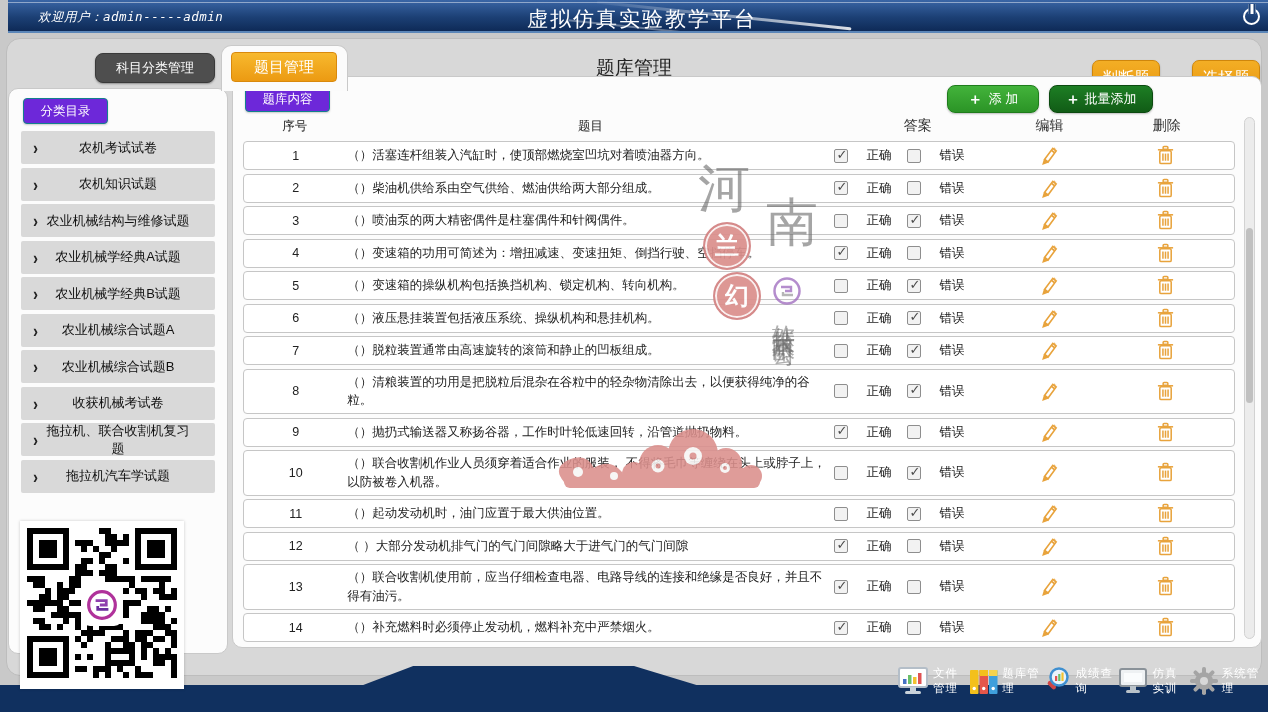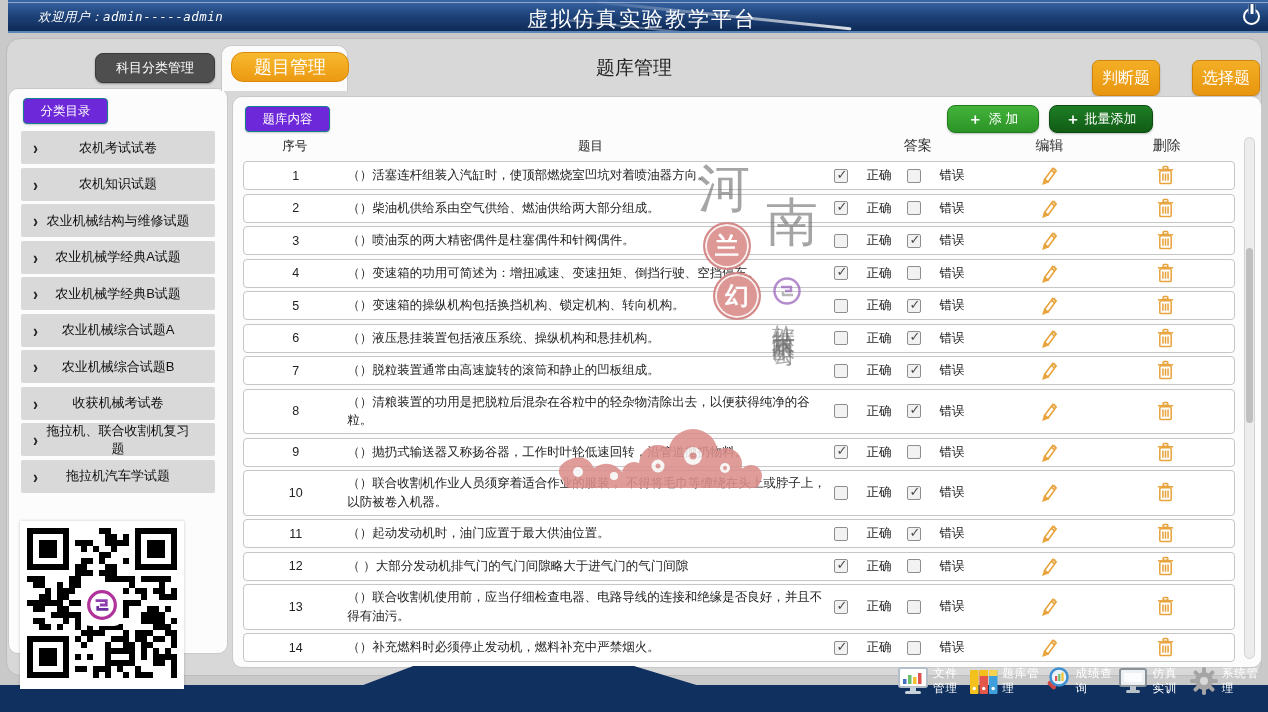--- a/index.html
+++ b/index.html
@@ -26,35 +26,35 @@
   .window { position:absolute; left:6px; top:38px; width:1256px; height:638px;
     background:#d8d8d8; border:1px solid #bdbdbd; border-radius:14px; }
 
   
   .tab-dark { position:absolute; left:95px; top:53px; width:120px; height:30px; background:#4e4e4e;
     border:1px solid #3a3a3a; border-radius:8px; color:#fff; font-size:13px;
     display:flex; align-items:center; justify-content:center; cursor:pointer; z-index:3;
     box-shadow:0 1px 2px rgba(0,0,0,.35); }
   .tab-white { position:absolute; left:221px; top:45px; width:127px; height:46px; background:#fbfbfb;
     border:1px solid #c9c9c9; border-bottom:none; border-radius:10px 10px 0 0; z-index:4; }
-  .tab-orange { position:absolute; left:231px; top:52px; width:118px; height:30px; z-index:5;
-    background:linear-gradient(#f7b92e, #ec9a12); border:1px solid #d9890c; border-radius:12px;
-    color:#fff; font-size:18px; display:flex; align-items:center; justify-content:center; cursor:pointer; }
+  .tab-orange { position:absolute; left:231px; top:52px; width:106px; height:30px; z-index:5;
+    background:linear-gradient(#f7b92e, #ec9a12); border:1px solid #d9890c; border-radius:4px;
+    color:#fff; font-size:15px; display:flex; align-items:center; justify-content:center; cursor:pointer; }
   .page-title { position:absolute; left:0; right:0; top:55px; text-align:center; font-size:19px; color:#222; z-index:2; }
   .btn-orange-sm { position:absolute; top:60px; width:68px; height:36px;
     background:linear-gradient(#f3ae25, #e8960f); border:1px solid #cf860b; border-radius:7px;
     color:#fff; font-size:16px; display:flex; align-items:center; justify-content:center; cursor:pointer; z-index:3;
     box-shadow:0 1px 2px rgba(0,0,0,.25); }
   .btn-judge { right:108px; }
   .btn-choice { right:8px; }
 
   
   .panel { position:absolute; background:#fcfcfc; border:1px solid #c9c9c9; border-radius:10px; z-index:2; }
   .sidebar { left:8px; top:88px; width:220px; height:566px; }
-  .main { left:232px; top:96px; width:1030px; height:572px; z-index:3; }
+  .main { left:232px; top:76px; width:1030px; height:572px; z-index:3; }
   .teal-btn { position:absolute; top:9px; width:85px; height:26px; background:#6d28d9; border:1px solid #12808d;
     border-radius:4px; color:#fff; font-size:12.5px; display:flex; align-items:center; justify-content:center;
     cursor:pointer; box-shadow:0 1px 2px rgba(0,0,0,.2); }
   .sidebar .teal-btn { left:14px; }
   .main .teal-btn { left:12px; }
 
   
   .side-list { position:absolute; left:12px; right:12px; top:42px; display:flex; flex-direction:column; gap:3.5px; }
   .side-item { height:33px; background:#d9d9d9; border-radius:2px; display:flex; align-items:center;
     cursor:pointer; position:relative; }

